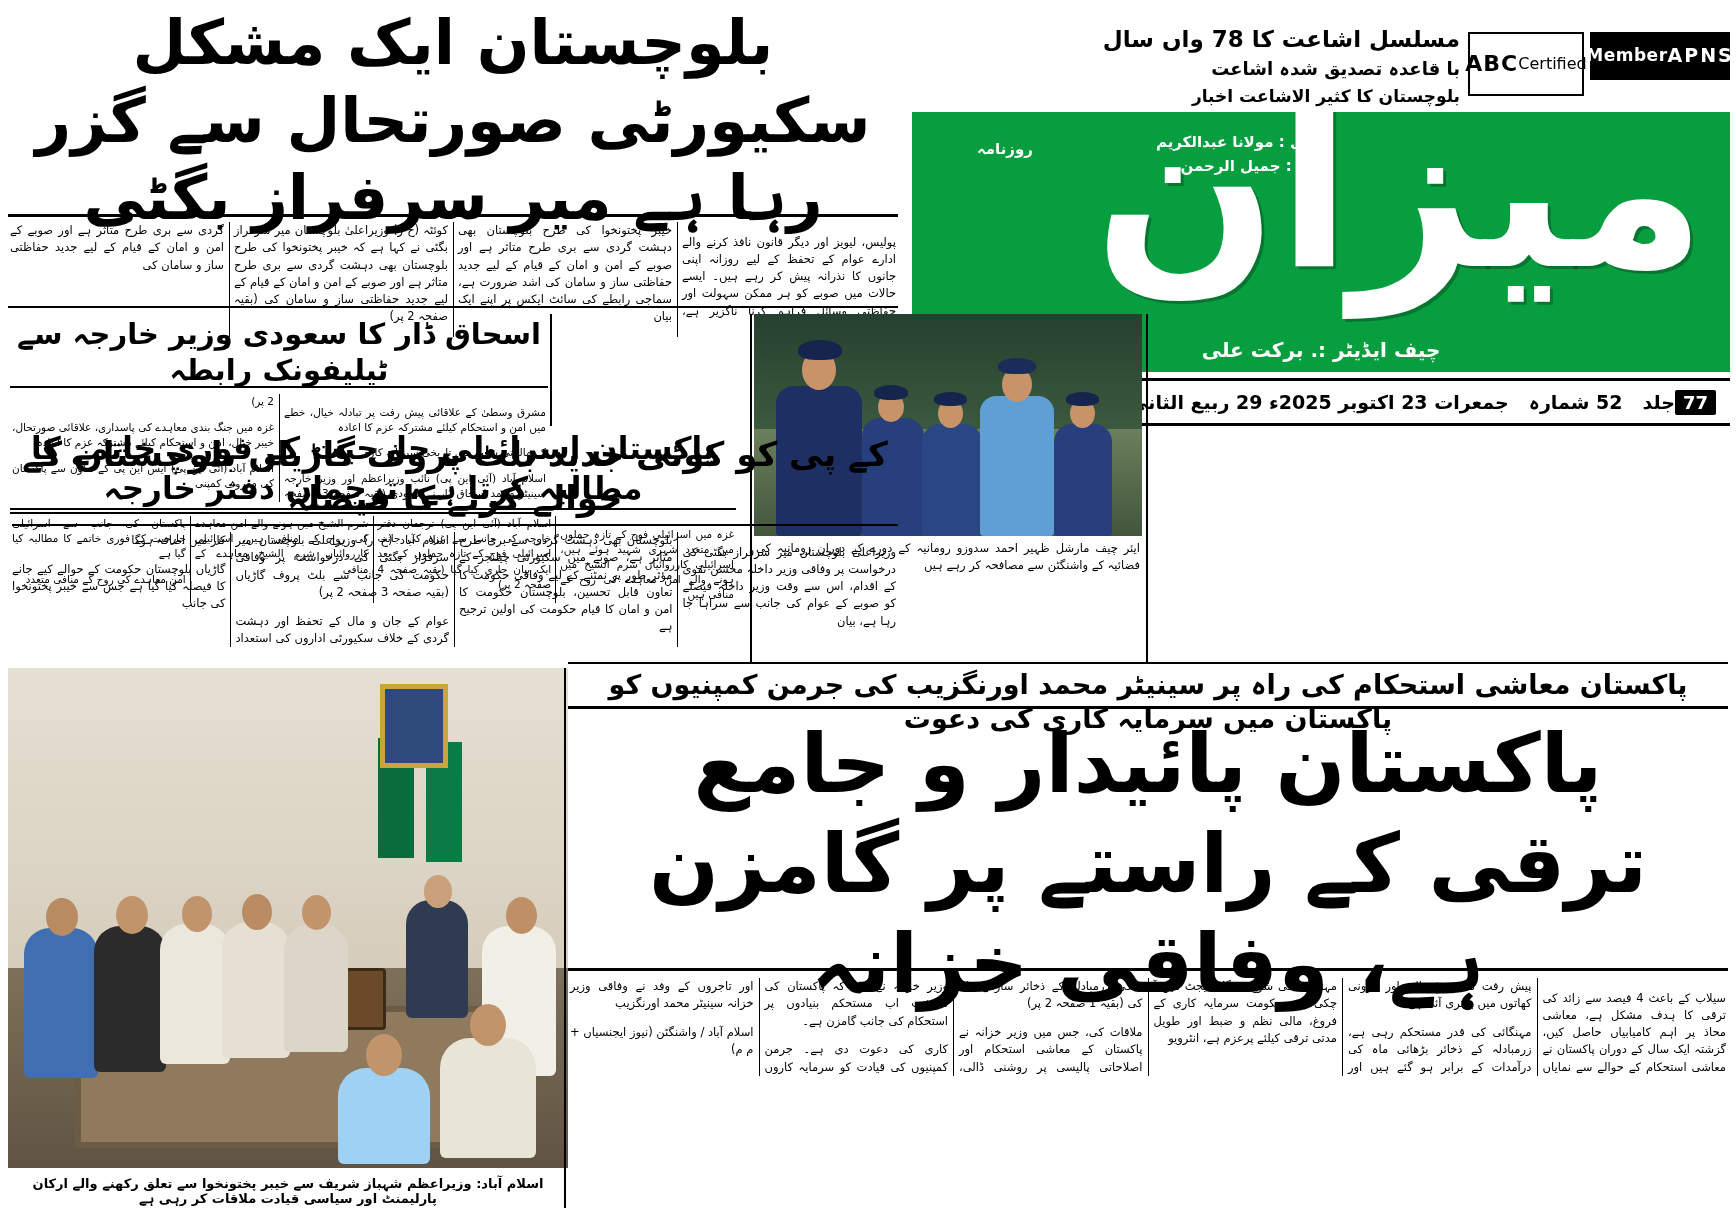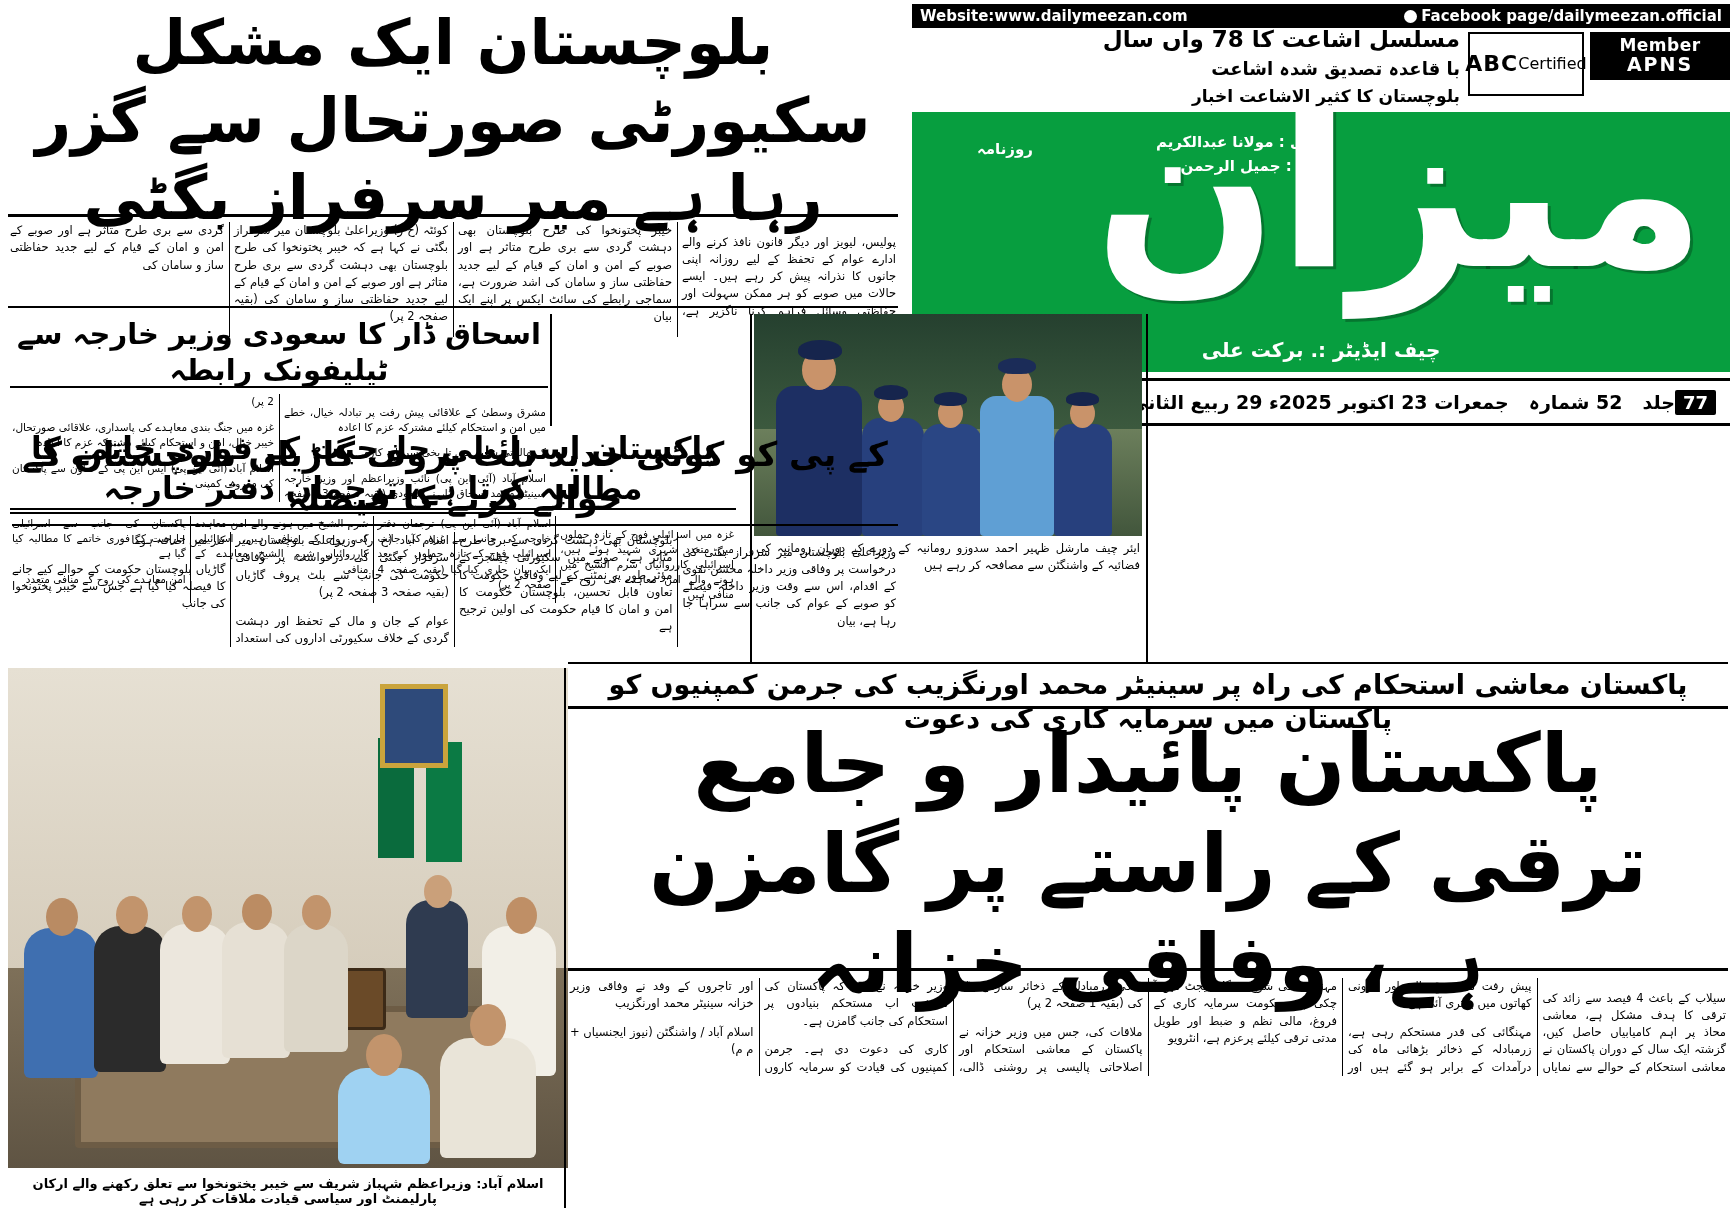--- a/index.html
+++ b/index.html
@@ -25,21 +25,21 @@
     background:#000;color:#fff;display:flex;align-items:center;
     justify-content:space-between;padding:0 8px;box-sizing:border-box;
     font-size:15px;font-weight:bold;direction:ltr;
   }
   .website-strip span{white-space:nowrap;}
   .fb-dot{display:inline-block;width:13px;height:13px;border-radius:50%;
     background:#fff;margin:0 4px;vertical-align:-2px;}
 
   .member-apns{
     position:absolute;top:32px;right:6px;width:140px;height:48px;
-    background:#000;color:#fff;display:flex;flex-direction:column;
+    background:#000;color:#fff;display:flex;flex-direction:row;
     align-items:center;justify-content:center;direction:ltr;
     font-weight:bold;line-height:1.05;
   }
   .member-apns .m1{font-size:17px;letter-spacing:.5px;}
   .member-apns .m2{font-size:19px;letter-spacing:2px;}
 
   .abc-cert{
     position:absolute;top:32px;right:152px;width:112px;height:60px;
     border:2px solid #000;display:flex;flex-direction:row;
     align-items:center;justify-content:center;direction:ltr;line-height:1.05;
@@ -212,27 +212,20 @@
   
   .vsep{position:absolute;width:2px;background:#000;}
 </style>
 </head>
 <body>
 
 <div class="page">
 
   <div class="masthead">
 
-    <div class="website-strip">
-      <span>Website:www.dailymeezan.com</span>
-      <span style="display:flex;align-items:center;">
-        <span class="fb-dot"></span>
-        <span>Facebook page/dailymeezan.official</span>
-      </span>
-    </div>
 
     <div class="member-apns">
       <div class="m1">Member</div>
       <div class="m2">APNS</div>
     </div>
 
     <div class="abc-cert">
       <div class="a1">ABC</div>
       <div class="a2">Certified</div>
     </div>

